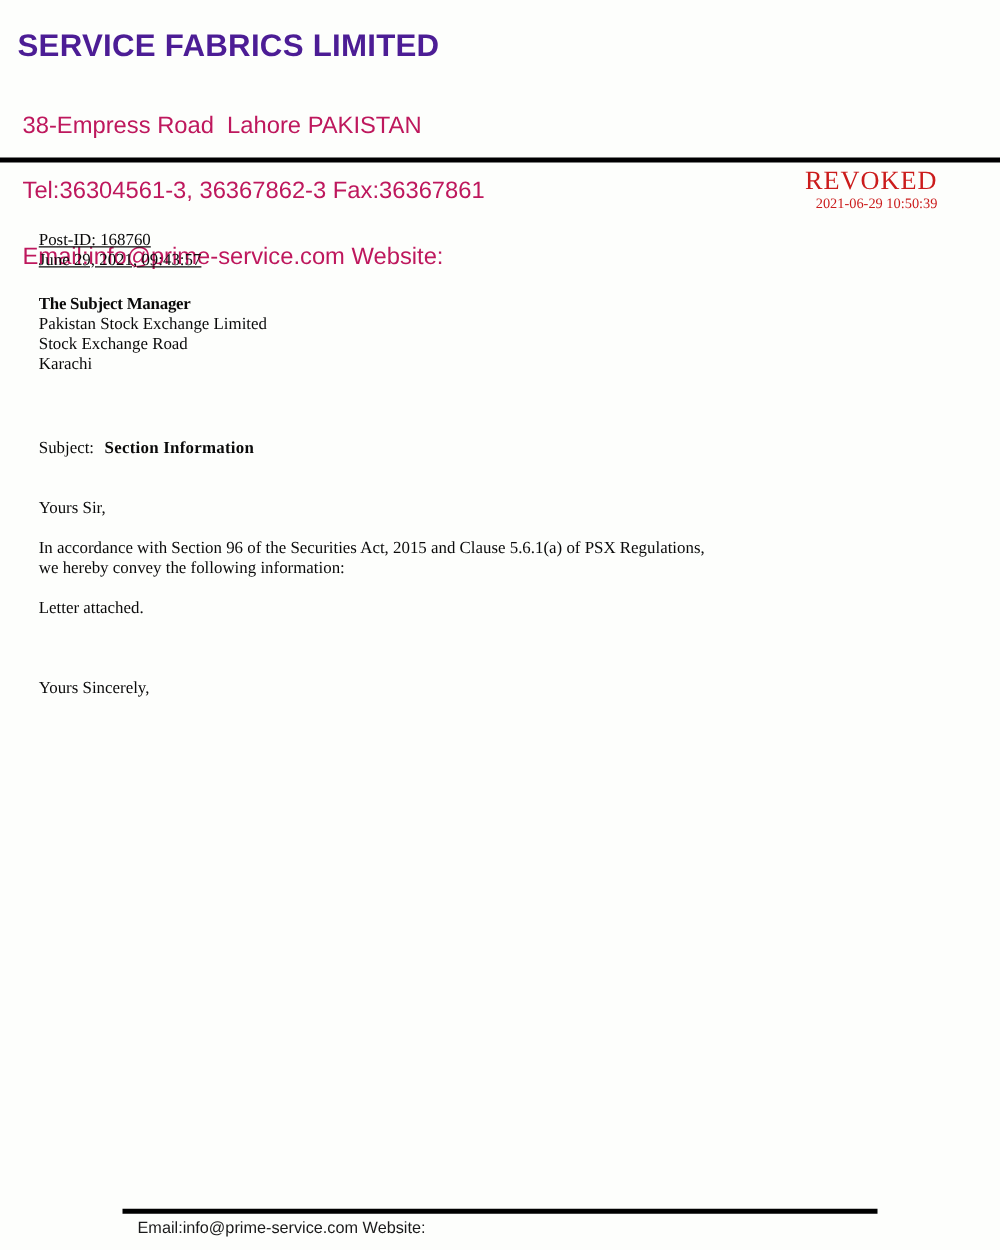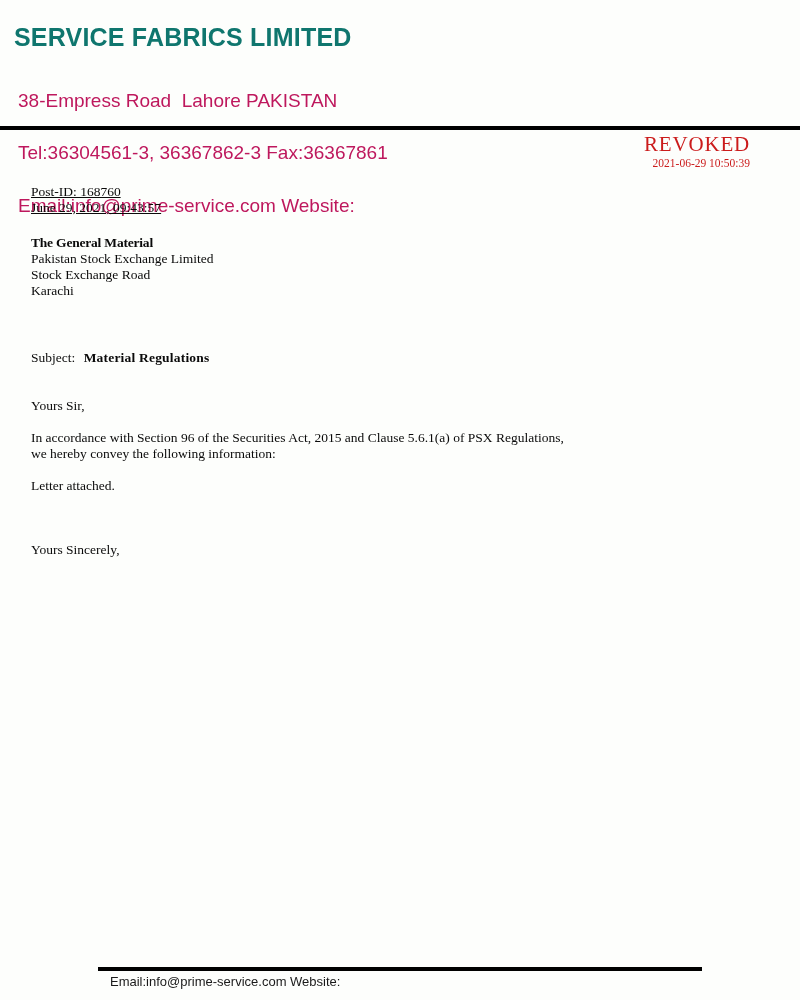--- a/index.html
+++ b/index.html
@@ -21,21 +21,21 @@
   .letterhead {
     position: absolute;
     left: 14px;
     top: 24px;
     font-family: "Liberation Sans", sans-serif;
   }
   .company-name {
     font-size: 25px;
     font-weight: bold;
     letter-spacing: 0.2px;
-    color: #0f766e;
+    color: #4c1d95;
     line-height: 1.1;
     margin: 0;
   }
   .letterhead-lines {
     margin-top: 5px;
     margin-left: 4px;
     font-size: 19px;
     line-height: 17.5px;
     color: #be185d;
     white-space: pre-wrap;
@@ -128,29 +128,29 @@
     <div class="stamp-time" style="color: rgb(203, 28, 28);">2021-06-29 10:50:39</div>
   </div>
 
   <div class="letter-body">
     <div class="meta-block">
       <div>Post-ID: 168760</div>
       <div>June 29, 2021, 09:43:57</div>
     </div>
 
     <div class="recipient-block">
-      <div class="recipient-title">The General Material</div>
+      <div class="recipient-title">The Subject Manager</div>
       <div>Pakistan Stock Exchange Limited</div>
       <div>Stock Exchange Road</div>
       <div>Karachi</div>
     </div>
 
     <div class="subject-line">
       <span>Subject:</span>
-      <span class="subject-value">Material Regulations</span>
+      <span class="subject-value">Section Information</span>
     </div>
 
     <div class="salutation">Yours Sir,</div>
 
     <div class="paragraph">
       <div>In accordance with Section 96 of the Securities Act, 2015 and Clause 5.6.1(a) of PSX Regulations,</div>
       <div>we hereby convey the following information:</div>
     </div>
 
     <div class="attachment-note">Letter attached.</div>

